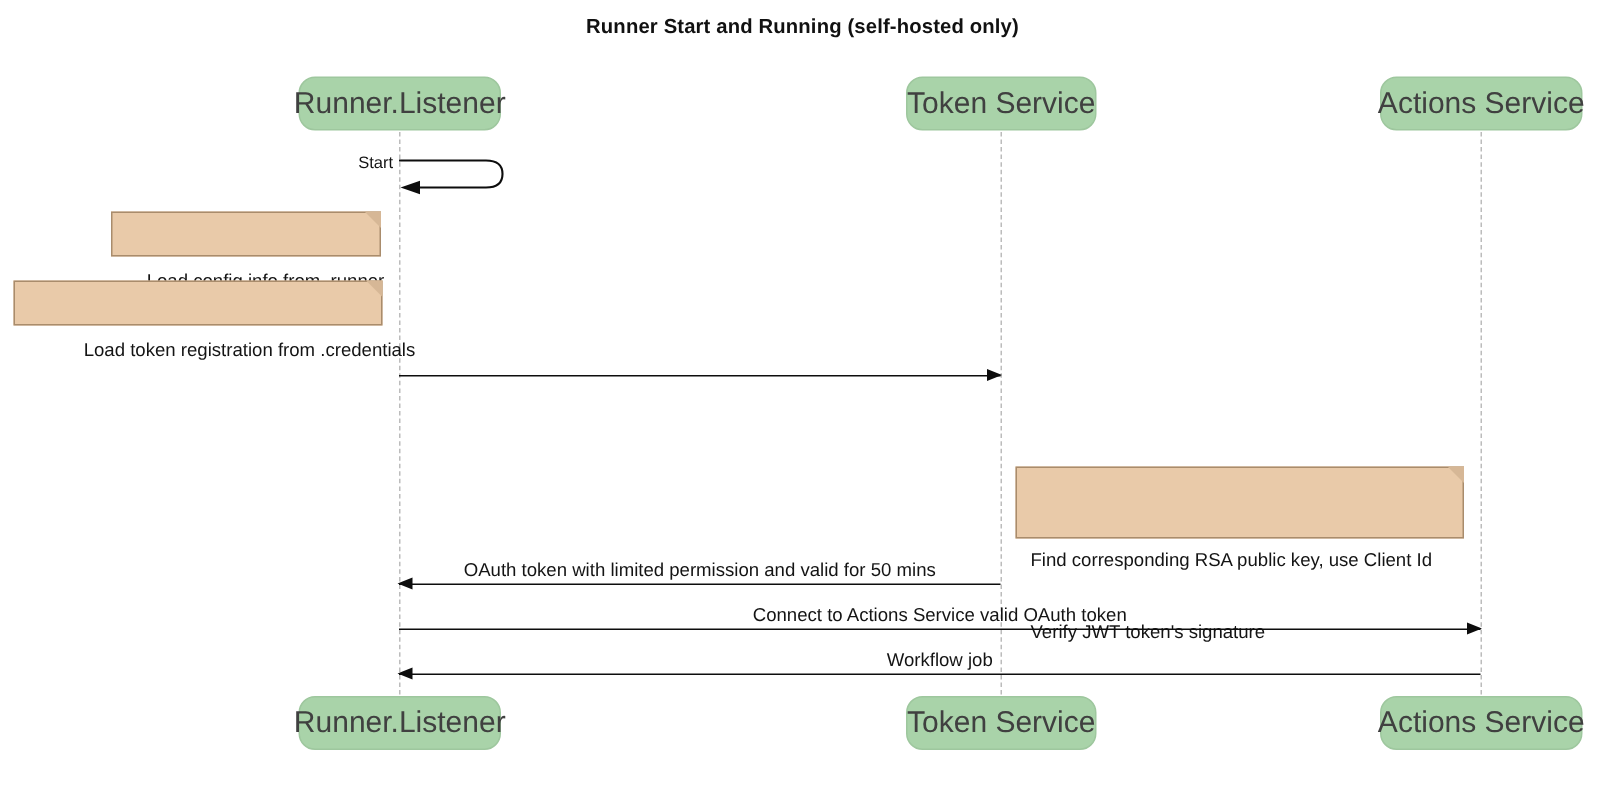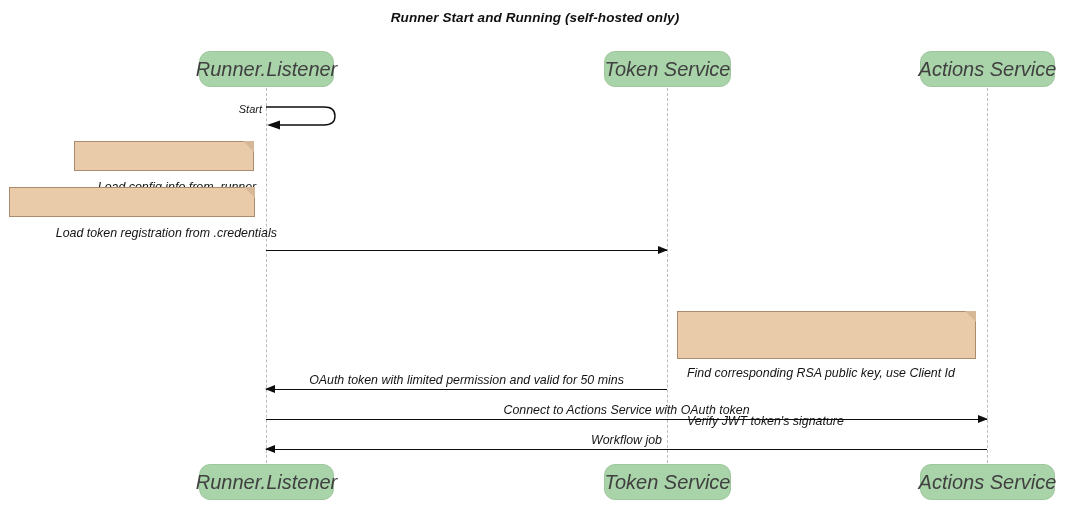--- a/index.html
+++ b/index.html
@@ -13,21 +13,20 @@
     height: 525px;
     font-family: "Liberation Sans", sans-serif;
     color: #1a1a1a;
     overflow: hidden;
     position: relative;
   }
   #diagram {
     position: relative;
     width: 1070px;
     height: 525px;
-    font-style: italic;
   }
 
   
   .diagram-title {
     position: absolute;
     left: 0;
     top: 10px;
     width: 1070px;
     text-align: center;
     font-size: 13.5px;
@@ -191,21 +190,21 @@
     <span class="fold"></span>
     <div>Find corresponding RSA public key, use Client Id</div>
     <div>Verify JWT token's signature</div>
   </div>
 
   <div class="msg-label" style="left:266px; top:373px; width:401px;">OAuth token with limited permission and valid for 50 mins</div>
   <div class="msg" style="left:266px; top:389px; width:401px;">
     <span class="head-left"></span>
   </div>
 
-  <div class="msg-label" style="left:266px; top:403px; width:721px;">Connect to Actions Service with OAuth token</div>
+  <div class="msg-label" style="left:266px; top:403px; width:721px;">Connect to Actions Service valid OAuth token</div>
   <div class="msg" style="left:266px; top:419px; width:721px;">
     <span class="head-right"></span>
   </div>
 
   <div class="msg-label" style="left:266px; top:433px; width:721px;">Workflow job</div>
   <div class="msg" style="left:266px; top:449px; width:721px;">
     <span class="head-left"></span>
   </div>
 
 </div>

